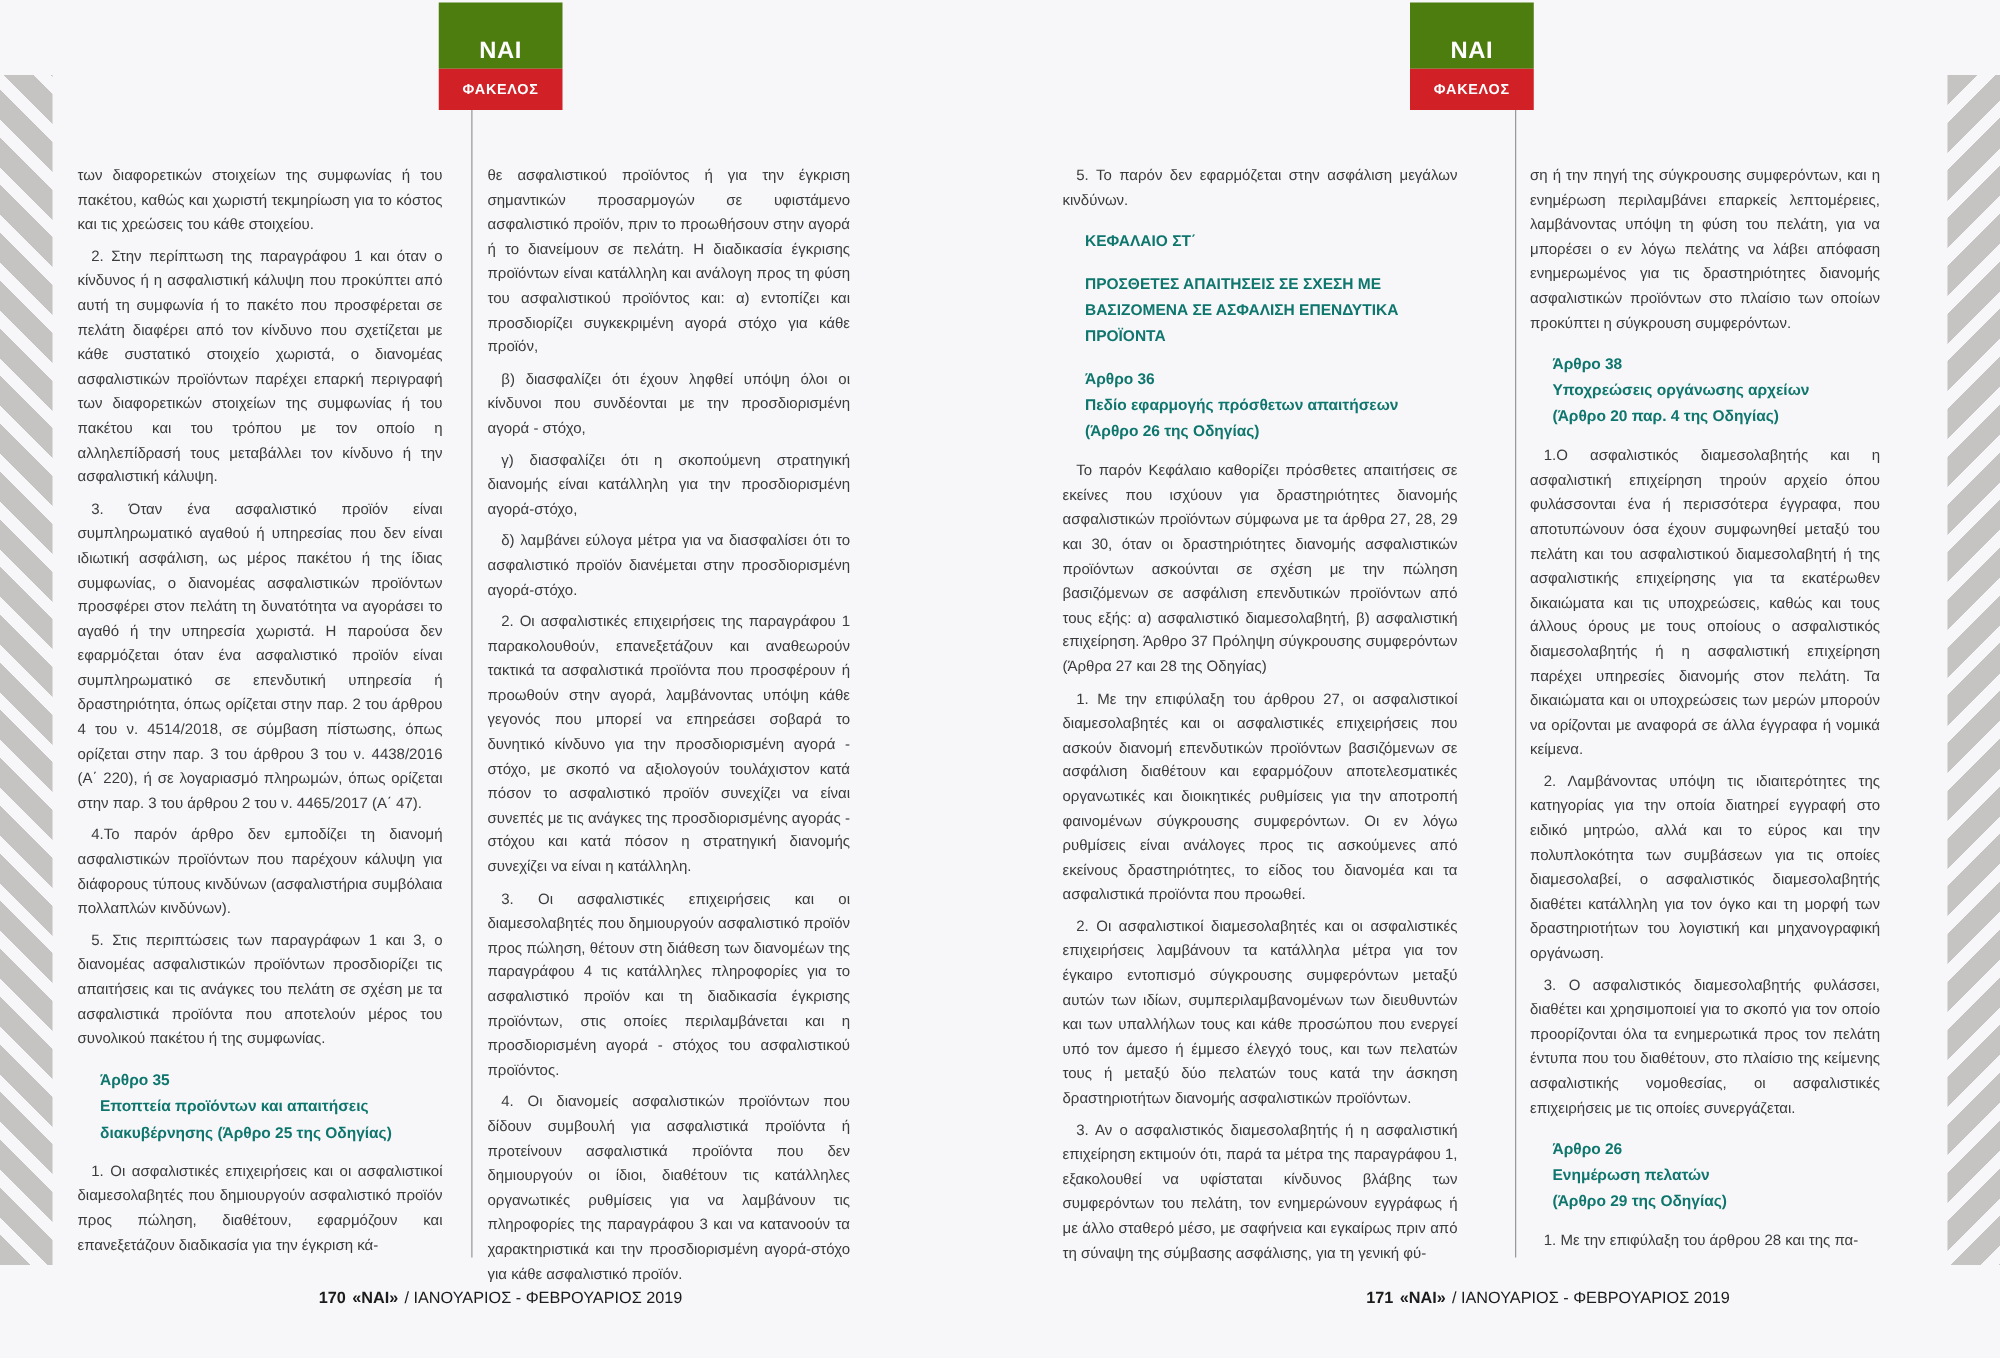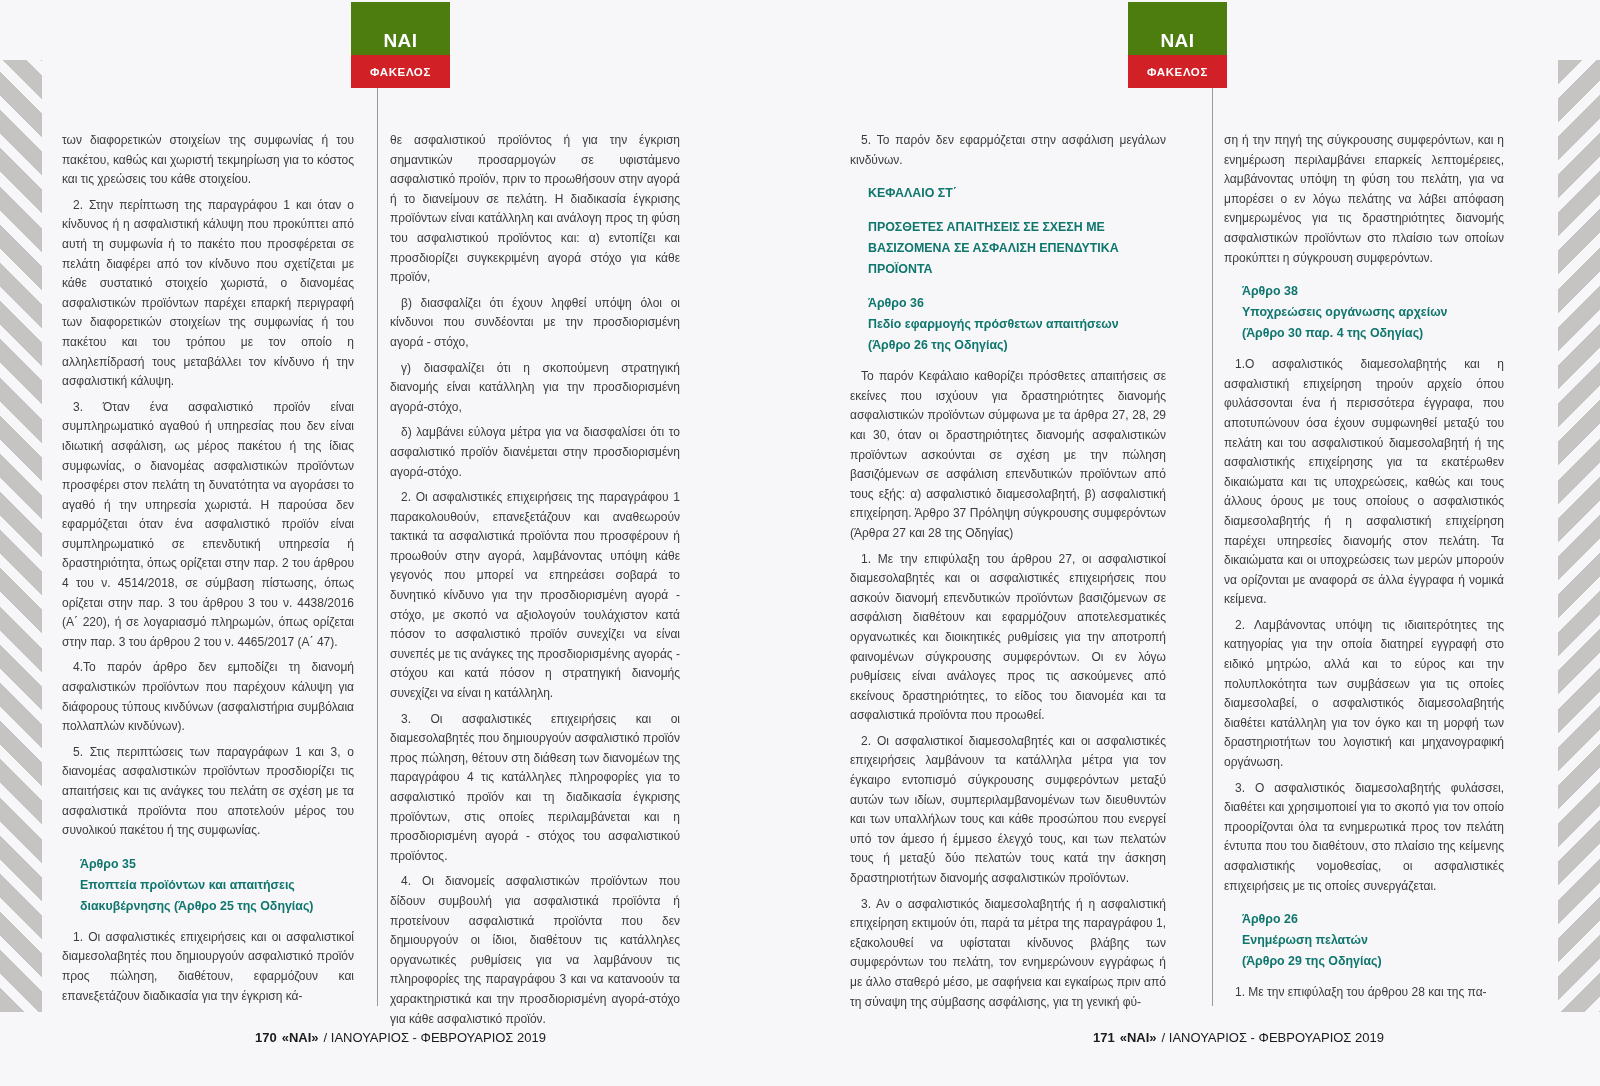--- a/index.html
+++ b/index.html
@@ -88,21 +88,21 @@
   <p>Το παρόν Κεφάλαιο καθορίζει πρόσθετες απαιτήσεις σε εκείνες που ισχύουν για δραστηριότητες διανομής ασφαλιστικών προϊόντων σύμφωνα με τα άρθρα 27, 28, 29 και 30, όταν οι δραστηριότητες διανομής ασφαλιστικών προϊόντων ασκούνται σε σχέση με την πώληση βασιζόμενων σε ασφάλιση επενδυτικών προϊόντων από τους εξής: α) ασφαλιστικό διαμεσολαβητή, β) ασφαλιστική επιχείρηση. Άρθρο 37 Πρόληψη σύγκρουσης συμφερόντων (Άρθρα 27 και 28 της Οδηγίας)</p>
   <p>1. Με την επιφύλαξη του άρθρου 27, οι ασφαλιστικοί διαμεσολαβητές και οι ασφαλιστικές επιχειρήσεις που ασκούν διανομή επενδυτικών προϊόντων βασιζόμενων σε ασφάλιση διαθέτουν και εφαρμόζουν αποτελεσματικές οργανωτικές και διοικητικές ρυθμίσεις για την αποτροπή φαινομένων σύγκρουσης συμφερόντων. Οι εν λόγω ρυθμίσεις είναι ανάλογες προς τις ασκούμενες από εκείνους δραστηριότητες, το είδος του διανομέα και τα ασφαλιστικά προϊόντα που προωθεί.</p>
   <p>2. Οι ασφαλιστικοί διαμεσολαβητές και οι ασφαλιστικές επιχειρήσεις λαμβάνουν τα κατάλληλα μέτρα για τον έγκαιρο εντοπισμό σύγκρουσης συμφερόντων μεταξύ αυτών των ιδίων, συμπεριλαμβανομένων των διευθυντών και των υπαλλήλων τους και κάθε προσώπου που ενεργεί υπό τον άμεσο ή έμμεσο έλεγχό τους, και των πελατών τους ή μεταξύ δύο πελατών τους κατά την άσκηση δραστηριοτήτων διανομής ασφαλιστικών προϊόντων.</p>
   <p>3. Αν ο ασφαλιστικός διαμεσολαβητής ή η ασφαλιστική επιχείρηση εκτιμούν ότι, παρά τα μέτρα της παραγράφου 1, εξακολουθεί να υφίσταται κίνδυνος βλάβης των συμφερόντων του πελάτη, τον ενημερώνουν εγγράφως ή με άλλο σταθερό μέσο, με σαφήνεια και εγκαίρως πριν από τη σύναψη της σύμβασης ασφάλισης, για τη γενική φύ-</p>
 </div>
 
 <div class="col" id="colD">
   <p class="cont">ση ή την πηγή της σύγκρουσης συμφερόντων, και η ενημέρωση περιλαμβάνει επαρκείς λεπτομέρειες, λαμβάνοντας υπόψη τη φύση του πελάτη, για να μπορέσει ο εν λόγω πελάτης να λάβει απόφαση ενημερωμένος για τις δραστηριότητες διανομής ασφαλιστικών προϊόντων στο πλαίσιο των οποίων προκύπτει η σύγκρουση συμφερόντων.</p>
   <p class="heading">Άρθρο 38
 Υποχρεώσεις οργάνωσης αρχείων
-(Άρθρο 30 παρ. 4 της Οδηγίας)</p>
+(Άρθρο 20 παρ. 4 της Οδηγίας)</p>
   <p>1.Ο ασφαλιστικός διαμεσολαβητής και η ασφαλιστική επιχείρηση τηρούν αρχείο όπου φυλάσσονται ένα ή περισσότερα έγγραφα, που αποτυπώνουν όσα έχουν συμφωνηθεί μεταξύ του πελάτη και του ασφαλιστικού διαμεσολαβητή ή της ασφαλιστικής επιχείρησης για τα εκατέρωθεν δικαιώματα και τις υποχρεώσεις, καθώς και τους άλλους όρους με τους οποίους ο ασφαλιστικός διαμεσολαβητής ή η ασφαλιστική επιχείρηση παρέχει υπηρεσίες διανομής στον πελάτη. Τα δικαιώματα και οι υποχρεώσεις των μερών μπορούν να ορίζονται με αναφορά σε άλλα έγγραφα ή νομικά κείμενα.</p>
   <p>2. Λαμβάνοντας υπόψη τις ιδιαιτερότητες της κατηγορίας για την οποία διατηρεί εγγραφή στο ειδικό μητρώο, αλλά και το εύρος και την πολυπλοκότητα των συμβάσεων για τις οποίες διαμεσολαβεί, ο ασφαλιστικός διαμεσολαβητής διαθέτει κατάλληλη για τον όγκο και τη μορφή των δραστηριοτήτων του λογιστική και μηχανογραφική οργάνωση.</p>
   <p>3. Ο ασφαλιστικός διαμεσολαβητής φυλάσσει, διαθέτει και χρησιμοποιεί για το σκοπό για τον οποίο προορίζονται όλα τα ενημερωτικά προς τον πελάτη έντυπα που του διαθέτουν, στο πλαίσιο της κείμενης ασφαλιστικής νομοθεσίας, οι ασφαλιστικές επιχειρήσεις με τις οποίες συνεργάζεται.</p>
   <p class="heading">Άρθρο 26
 Ενημέρωση πελατών
 (Άρθρο 29 της Οδηγίας)</p>
   <p>1. Με την επιφύλαξη του άρθρου 28 και της πα-</p>
 </div>
 
 <div class="vrule vrule1"></div>

